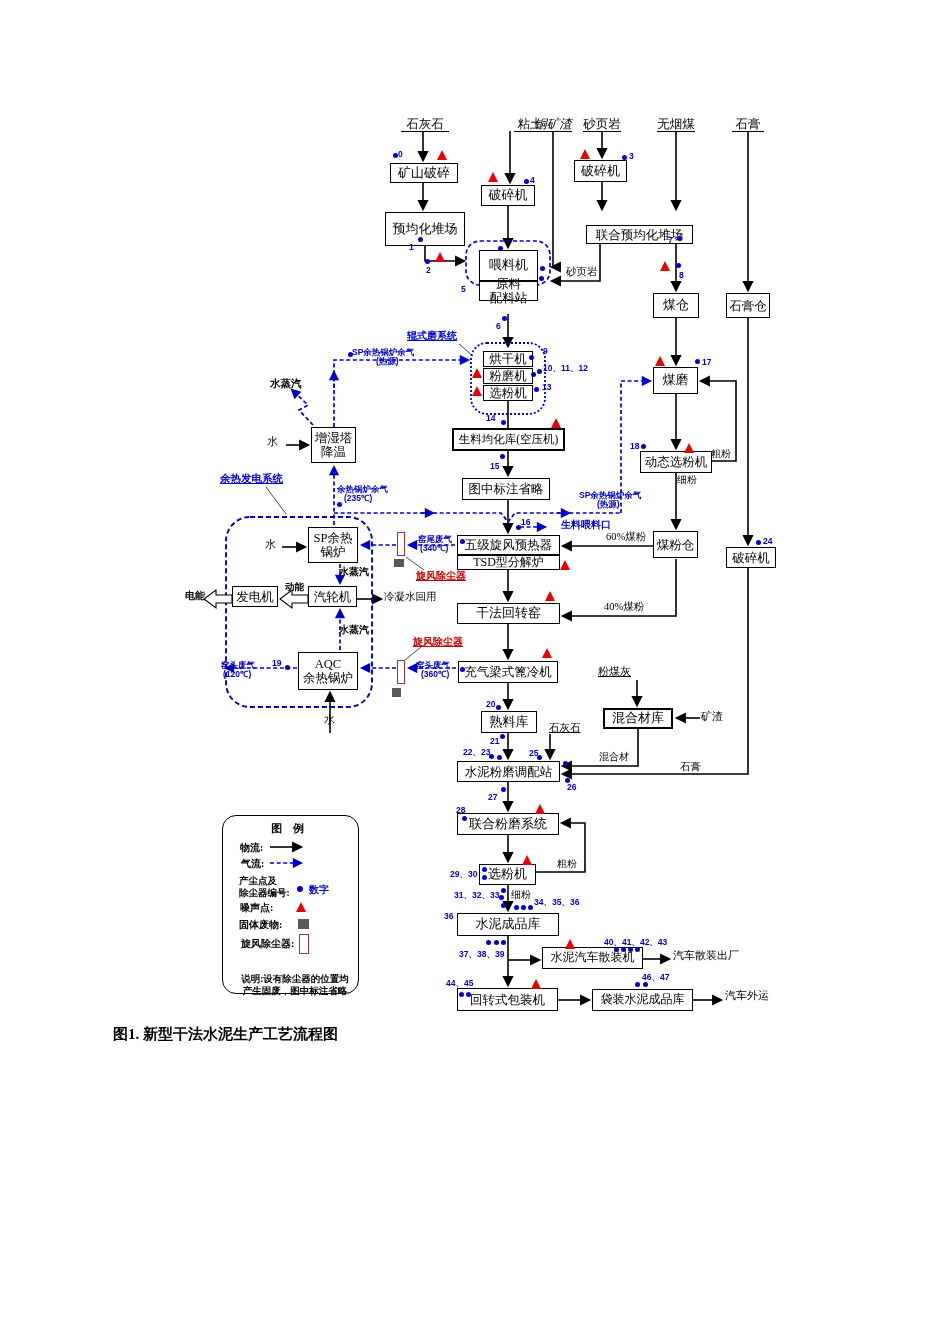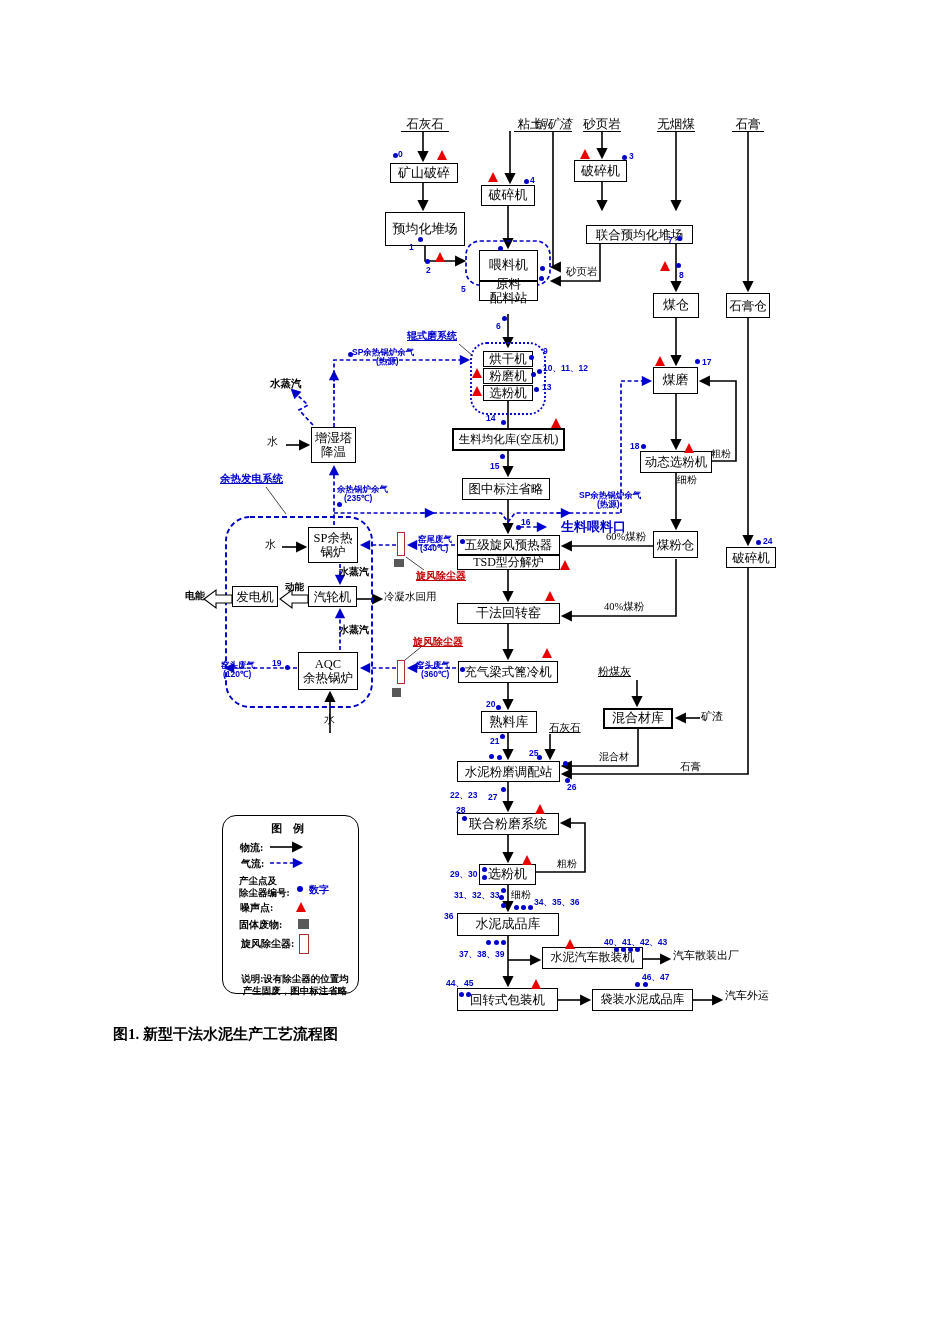--- a/index.html
+++ b/index.html
@@ -203,21 +203,21 @@
     <div class="lbl blue u" style="left: 407px; top: 331px; font-size: 10px;">辊式磨系统</div>
     <div class="lbl blue" style="left: 352px; top: 348px; font-size: 8.5px;">SP余热锅炉余气</div>
     <div class="lbl blue" style="left: 376px; top: 357px; font-size: 8.5px;">(热源)</div>
     <div class="lbl b" style="left: 270px; top: 378px; font-size: 10.5px;">水蒸汽</div>
     <div class="lbl " style="left: 267px; top: 436px; font-size: 11px;">水</div>
     <div class="lbl blue u" style="left: 220px; top: 473px; font-size: 10.5px;">余热发电系统</div>
     <div class="lbl blue" style="left: 337px; top: 485px; font-size: 8.5px;">余热锅炉余气</div>
     <div class="lbl blue" style="left: 344px; top: 494px; font-size: 8.5px;">(235℃)</div>
     <div class="lbl blue" style="left: 579px; top: 491px; font-size: 8.5px;">SP余热锅炉余气</div>
     <div class="lbl blue" style="left: 597px; top: 500px; font-size: 8.5px;">(热源)</div>
-    <div class="lbl blue" style="left: 561px; top: 520px; font-size: 13px;">生料喂料口</div>
+    <div class="lbl blue" style="left: 561px; top: 520px; font-size: 10px;">生料喂料口</div>
     <div class="lbl " style="left: 606px; top: 531px; font-size: 10.5px;">60%煤粉</div>
     <div class="lbl blue" style="left: 418px; top: 535px; font-size: 8.5px;">窑尾废气</div>
     <div class="lbl blue" style="left: 420px; top: 544px; font-size: 8.5px;">(340℃)</div>
     <div class="lbl red" style="left: 416px; top: 571px; font-size: 10px;">旋风除尘器</div>
     <div class="lbl " style="left: 265px; top: 539px; font-size: 11px;">水</div>
     <div class="lbl b" style="left: 339px; top: 567px; font-size: 10px;">水蒸汽</div>
     <div class="lbl b" style="left: 185px; top: 591px; font-size: 10px;">电能</div>
     <div class="lbl b" style="left: 285px; top: 583px; font-size: 9.5px;">动能</div>
     <div class="lbl " style="left: 384px; top: 591px; font-size: 10.5px;">冷凝水回用</div>
     <div class="lbl " style="left: 604px; top: 601px; font-size: 10.5px;">40%煤粉</div>
@@ -252,21 +252,21 @@
     <div class="num" style="left: 543px; top: 363px;">10、11、12</div>
     <div class="num" style="left: 542px; top: 382px;">13</div>
     <div class="num" style="left: 486px; top: 413px;">14</div>
     <div class="num" style="left: 490px; top: 461px;">15</div>
     <div class="num" style="left: 521px; top: 517px;">16</div>
     <div class="num" style="left: 702px; top: 357px;">17</div>
     <div class="num" style="left: 630px; top: 441px;">18</div>
     <div class="num" style="left: 272px; top: 658px;">19</div>
     <div class="num" style="left: 486px; top: 699px;">20</div>
     <div class="num" style="left: 490px; top: 736px;">21</div>
-    <div class="num" style="left: 450px; top: 747px; margin-top: 43px;">22、23</div>
+    <div class="num" style="left: 463px; top: 747px;">22、23</div>
     <div class="num" style="left: 763px; top: 536px;">24</div>
     <div class="num" style="left: 529px; top: 748px;">25</div>
     <div class="num" style="left: 567px; top: 782px;">26</div>
     <div class="num" style="left: 488px; top: 792px;">27</div>
     <div class="num" style="left: 456px; top: 805px;">28</div>
     <div class="num" style="left: 450px; top: 869px;">29、30</div>
     <div class="num" style="left: 454px; top: 890px;">31、32、33</div>
     <div class="num" style="left: 534px; top: 897px;">34、35、36</div>
     <div class="num" style="left: 444px; top: 911px;">36</div>
     <div class="num" style="left: 459px; top: 949px;">37、38、39</div>

